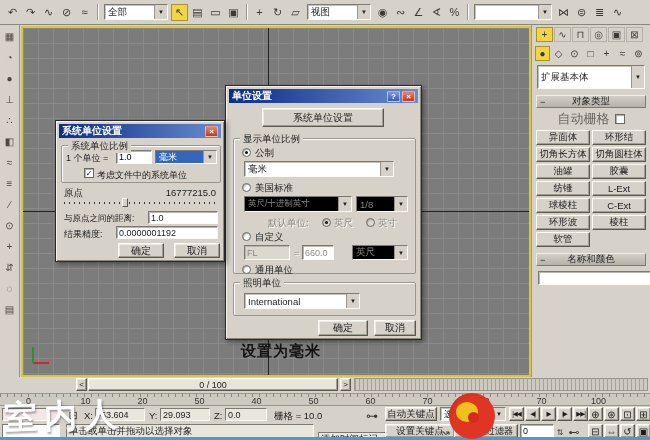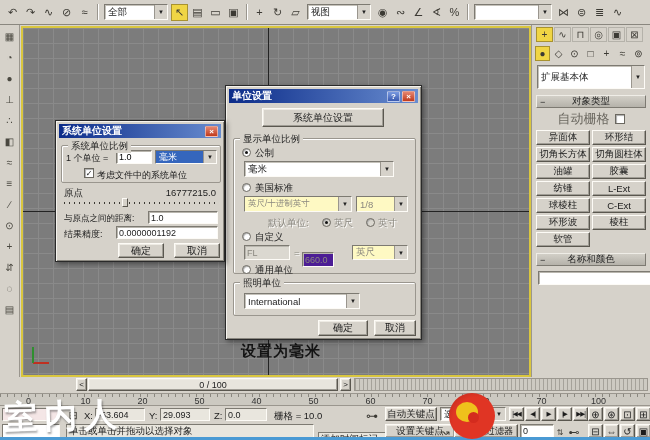--- a/index.html
+++ b/index.html
@@ -13,21 +13,21 @@
   .tinput { background:#fff; border:1px solid; border-color:#7d7a72 #fdfbf6 #fdfbf6 #7d7a72;
             box-shadow:inset 1px 1px 0 #b9b6ae; font-size:9px; padding:0 2px; font-family:inherit; }
   .fld { background:#e9e6de; border:1px solid; border-color:#7d7a72 #fdfbf6 #fdfbf6 #7d7a72;
          font-size:9px; padding:0 2px; display:flex; align-items:center; white-space:nowrap; overflow:hidden; }
   .dd { display:flex; border:1px solid; border-color:#7d7a72 #fdfbf6 #fdfbf6 #7d7a72; background:#fff;
         box-shadow:inset 1px 1px 0 #c5c2ba; }
   .dd-val { flex:1; font-size:9.5px; padding:0 3px; display:flex; align-items:center; white-space:nowrap; overflow:hidden; }
   .dd-arr { width:13px; background:#d6d2ca; border-left:1px solid #9a968e; font-size:6px;
             display:flex; align-items:center; justify-content:center; color:#222; }
   .dd.sel .dd-val { background:#3566bd; color:#fff; }
-  .dd.dis .dd-val { color:#8a877f; background:#fef9c3; }
+  .dd.dis .dd-val { color:#8a877f; background:#000000; }
   .radio { position:absolute; width:9px; height:9px; border-radius:50%; background:#fff;
            border:1px solid #6b6860; box-shadow:inset 1px 1px 1px #aaa; }
   .radio.on::after { content:""; position:absolute; left:2px; top:2px; width:3px; height:3px; border-radius:50%; background:#111; }
   .radio.dis { background:#dbd8d0; }
   .cb { width:10px; height:10px; background:#fff; border:1px solid #6b6860; box-shadow:inset 1px 1px 1px #aaa;
         display:inline-flex; align-items:center; justify-content:center; font-size:8px; color:#111; }
   .lbl { position:absolute; font-size:9.5px; white-space:nowrap; }
   .lbl.dis { color:#8a877f; text-shadow:1px 1px 0 #fff; }
 
   
@@ -395,21 +395,21 @@
   <span class="lbl dis" style="left:42px;top:131px">默认单位:</span>
   <span class="radio on dis" style="left:96px;top:132px"></span>
   <span class="lbl dis" style="left:108px;top:131px">英尺</span>
   <span class="radio dis" style="left:140px;top:132px"></span>
   <span class="lbl dis" style="left:152px;top:131px">英寸</span>
 
   <span class="radio" style="left:16px;top:146px"></span>
   <span class="lbl" style="left:29px;top:145px">自定义</span>
   <span class="tinput abs" style="position:absolute;left:18px;top:159px;width:46px;height:15px;display:flex;align-items:center;color:#8a877f;background:#dbd8d0">FL</span>
   <span class="lbl dis" style="left:68px;top:161px">=</span>
-  <span class="tinput abs" style="position:absolute;left:76px;top:166px;width:32px;height:15px;display:flex;align-items:center;color:#8a877f;background:#4c1d95">660.0</span>
+  <span class="tinput abs" style="position:absolute;left:76px;top:159px;width:32px;height:15px;display:flex;align-items:center;color:#8a877f;background:#ffffff">660.0</span>
   <span class="dd dis abs" style="position:absolute;left:126px;top:159px;width:56px;height:15px">
     <span class="dd-val">英尺</span>
     <span class="dd-arr">▼</span>
   </span>
   <span class="radio" style="left:16px;top:179px"></span>
   <span class="lbl" style="left:29px;top:178px">通用单位</span>
 
   <div class="grp" style="left:7px;top:196px;width:183px;height:34px"></div>
   <span class="legend" style="left:14px;top:191px">照明单位</span>
   <span class="dd abs" style="position:absolute;left:18px;top:207px;width:116px;height:16px">

